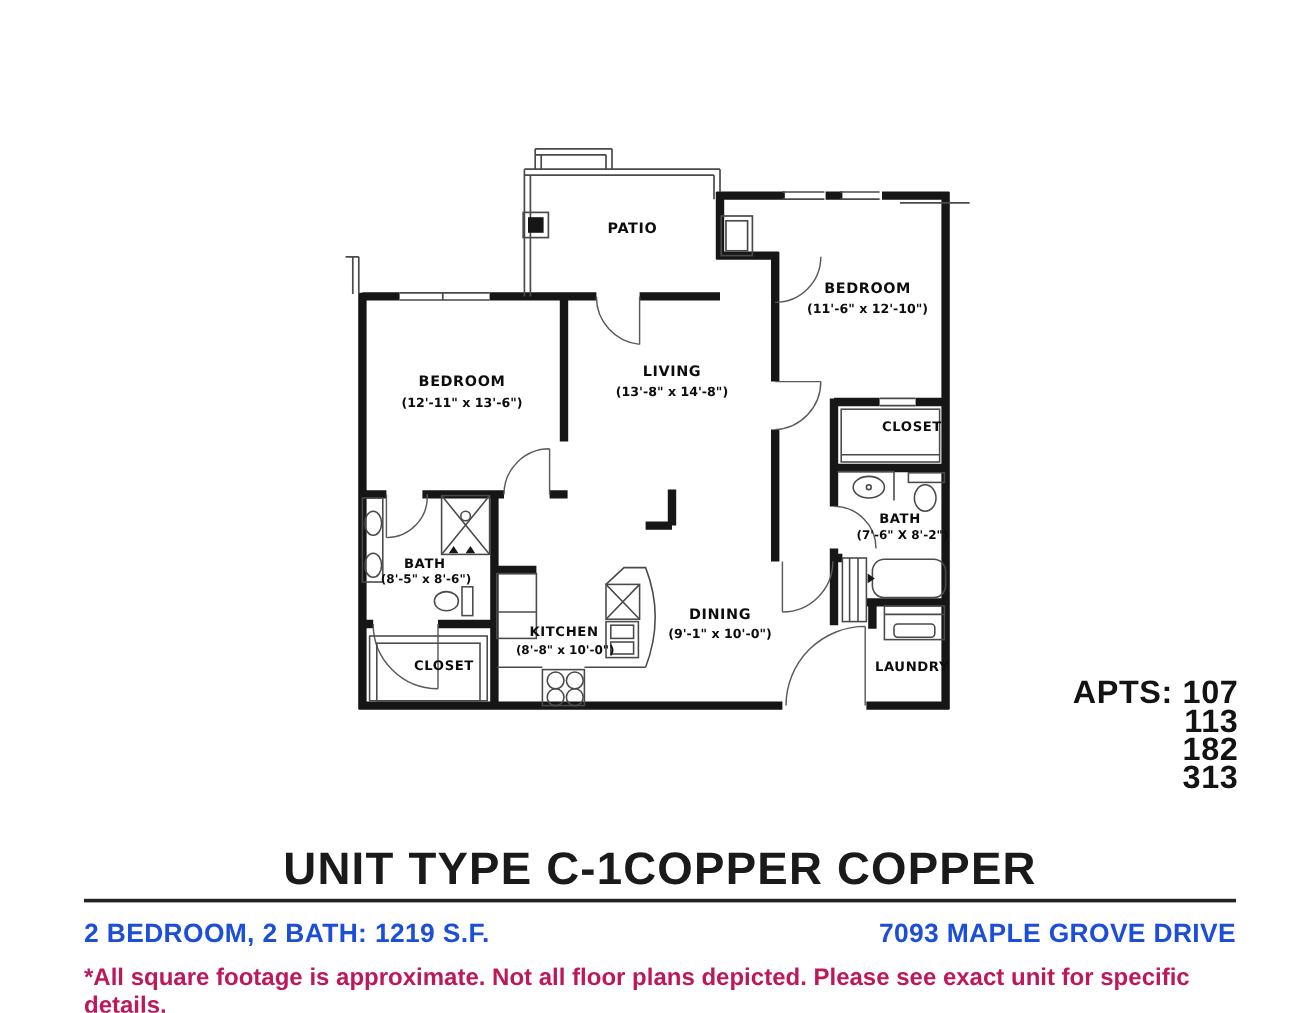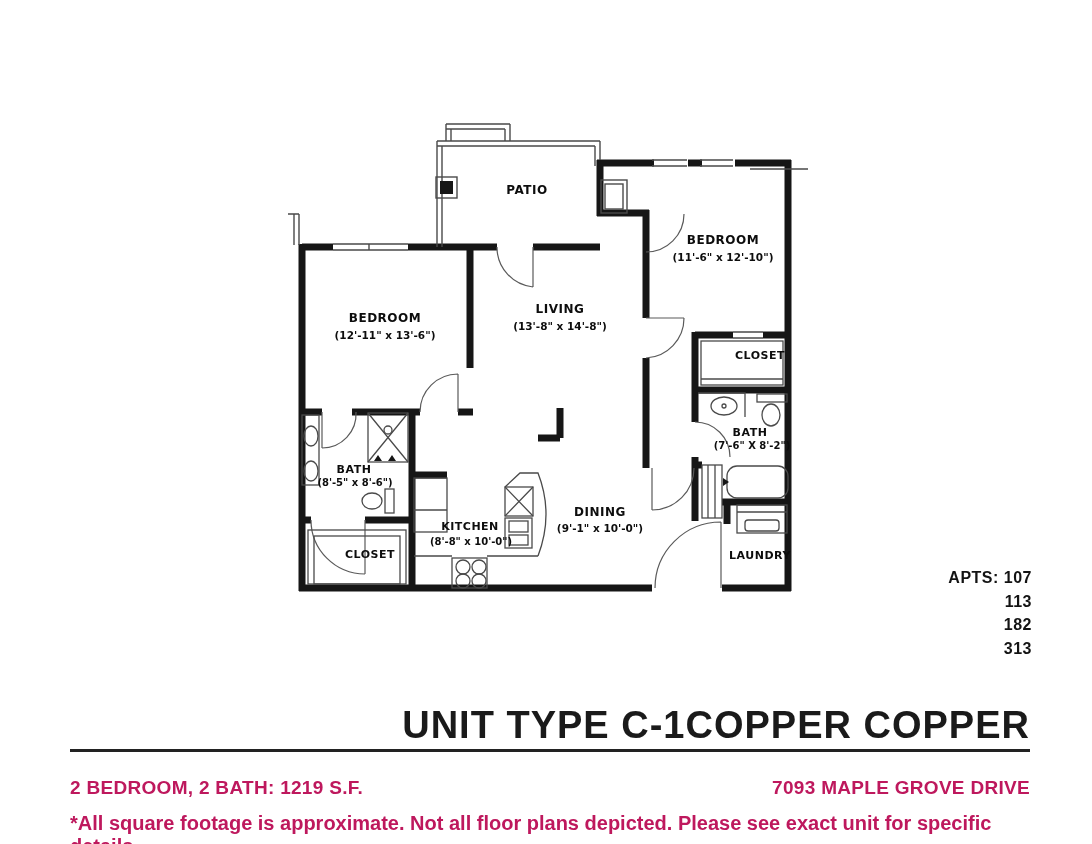--- a/index.html
+++ b/index.html
@@ -13,29 +13,29 @@
   .wall-thin{stroke:#4a4a4a;stroke-width:1.4;fill:none;}
   .fixture{stroke:#4a4a4a;stroke-width:1.3;fill:none;}
   .door{stroke:#5a5a5a;stroke-width:1.2;fill:none;}
   .room-name{font-family:"DejaVu Sans",sans-serif;font-weight:bold;font-size:12px;
     fill:#0d0d0d;text-anchor:middle;letter-spacing:.5px;}
   .room-dims{font-family:"DejaVu Sans",sans-serif;font-weight:bold;font-size:10.5px;
     fill:#0d0d0d;text-anchor:middle;}
   
   .apts{
     position:absolute;left:870px;top:566px;width:162px;text-align:right;
-    font-weight:700;font-size:16px;line-height:23.5px;letter-spacing:.5px;color:#131313;
+    font-weight:700;font-size:27px;line-height:23.5px;letter-spacing:.5px;color:#131313;
   }
   
   .footer{position:absolute;left:70px;top:704px;width:960px;}
-  .titles-row{display:flex;justify-content:flex-end;align-items:baseline;}
+  .titles-row{display:flex;justify-content:center;align-items:baseline;}
   .big-title{font-size:38px;font-weight:700;letter-spacing:1px;color:#1a1a1a;line-height:42px;}
   .rule{border-top:3px solid #222;margin-top:3px;}
-  .subtitle-row{display:flex;justify-content:space-between;margin-top:25px;
-    font-size:19px;font-weight:700;color:#be185d;letter-spacing:.3px;}
+  .subtitle-row{display:flex;justify-content:space-between;margin-top:13px;
+    font-size:22px;font-weight:700;color:#1d4ed8;letter-spacing:.3px;}
   .disclaimer{margin-top:13px;font-size:20px;font-weight:700;color:#be185d;}
 </style>
 </head>
 <body>
 
 <svg id="plan-svg" width="1092" height="844" viewBox="0 0 1092 844">
 
   <g>
     <path class="wall-bold" d="
       M302,244 L302,591

